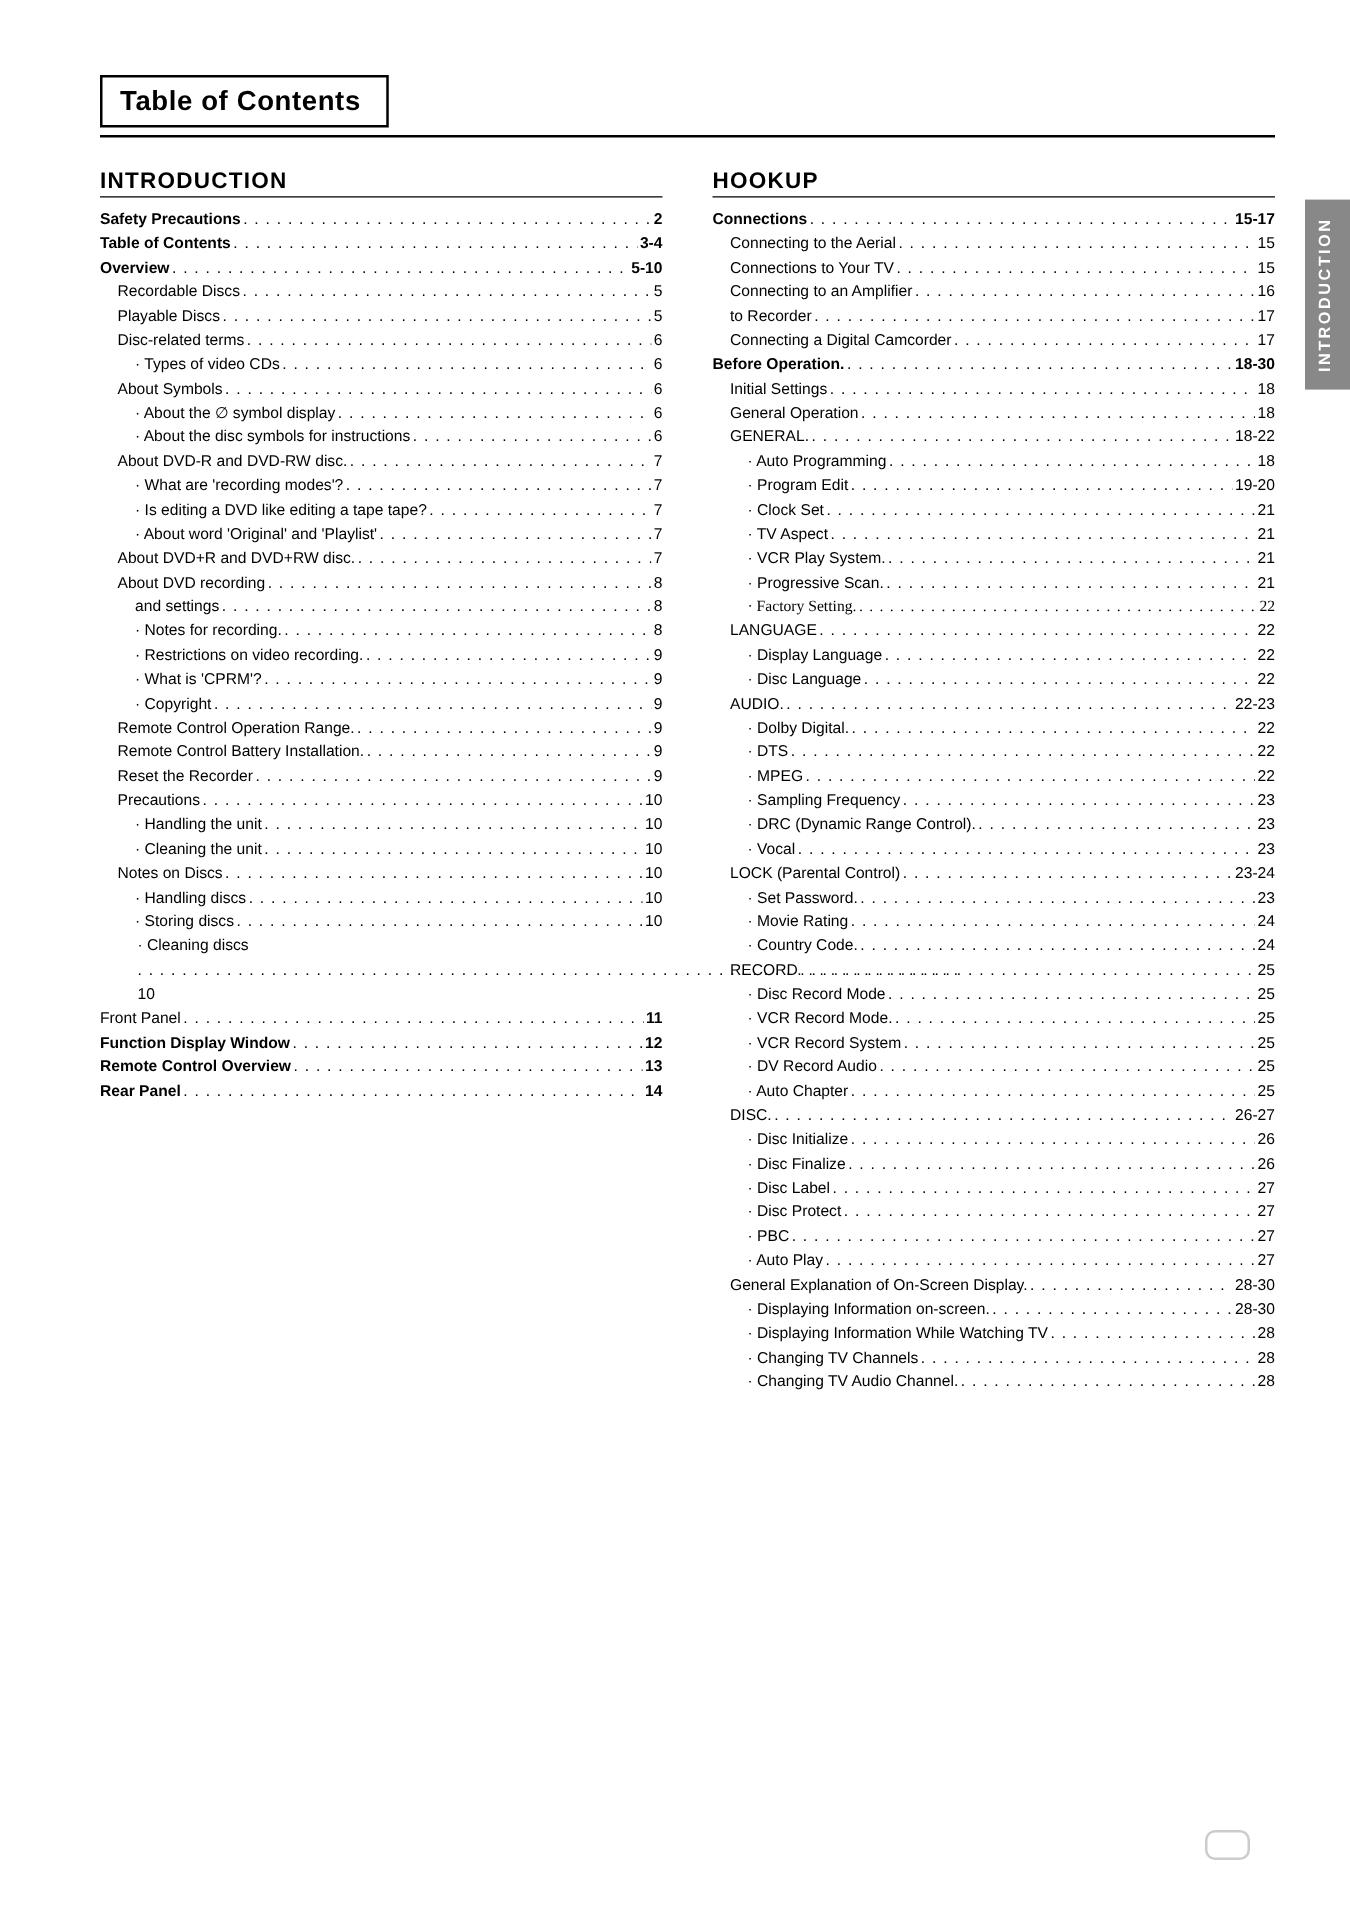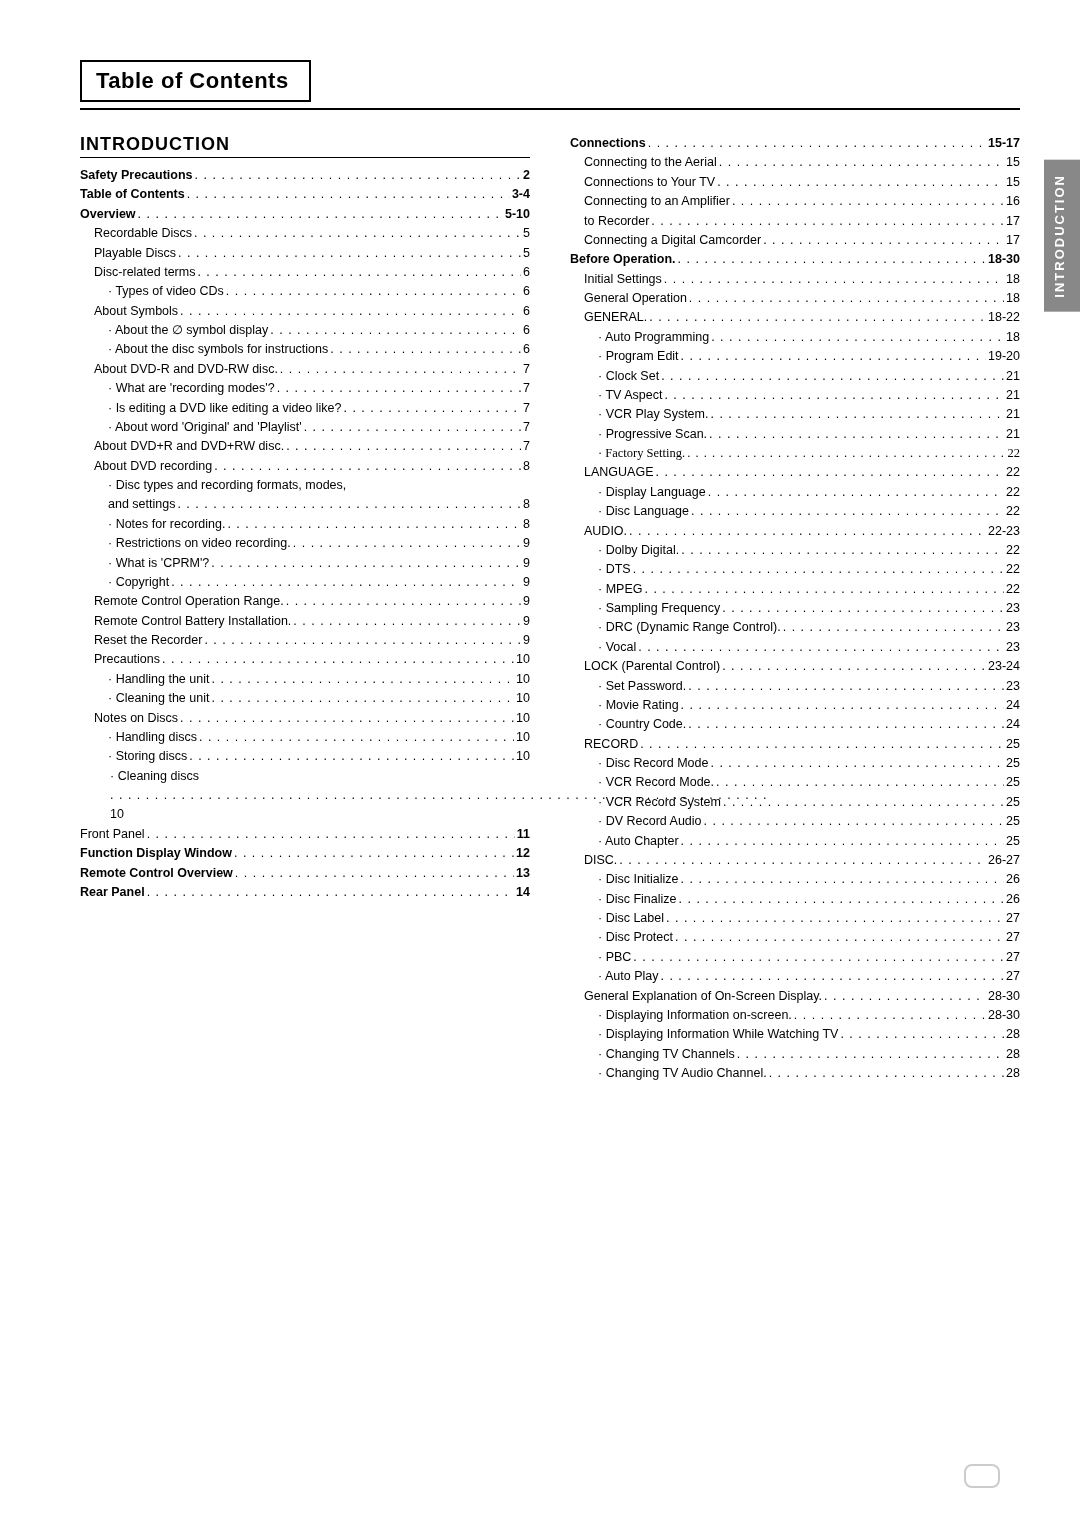--- a/index.html
+++ b/index.html
@@ -141,41 +141,38 @@
             <span style="white-space: nowrap;">About DVD-R and DVD-RW disc.</span>
             <span style="flex: 1 1 0%; overflow: hidden; white-space: nowrap; font-size: 12.5px; letter-spacing: 1px; margin: 0px 2px; color: rgb(0, 0, 0);"> . . . . . . . . . . . . . . . . . . . . . . . . . . . . . . . . . . . . . . . . . . . . . . . . . . . . . . . . . . . . . . . . . . . . . . . . . .</span>
             <span style="white-space: nowrap;">7</span>
           </div>
           <div style="display: flex; align-items: baseline; line-height: 1.55; font-size: 12.5px; padding-left: 28px;">
             <span style="white-space: nowrap;">· What are 'recording modes'?</span>
             <span style="flex: 1 1 0%; overflow: hidden; white-space: nowrap; font-size: 12.5px; letter-spacing: 1px; margin: 0px 2px; color: rgb(0, 0, 0);"> . . . . . . . . . . . . . . . . . . . . . . . . . . . . . . . . . . . . . . . . . . . . . . . . . . . . . . . . . . . . . . . . . . . . . . . . . .</span>
             <span style="white-space: nowrap;">7</span>
           </div>
           <div style="display: flex; align-items: baseline; line-height: 1.55; font-size: 12.5px; padding-left: 28px;">
-            <span style="white-space: nowrap;">· Is editing a DVD like editing a video like?</span>
+            <span style="white-space: nowrap;">· Is editing a DVD like editing a tape tape?</span>
             <span style="flex: 1 1 0%; overflow: hidden; white-space: nowrap; font-size: 12.5px; letter-spacing: 1px; margin: 0px 2px; color: rgb(0, 0, 0);"> . . . . . . . . . . . . . . . . . . . . . . . . . . . . . . . . . . . . . . . . . . . . . . . . . . . . . . . . . . . . . . . . . . . . . . . . . .</span>
             <span style="white-space: nowrap;">7</span>
           </div>
           <div style="display: flex; align-items: baseline; line-height: 1.55; font-size: 12.5px; padding-left: 28px;">
             <span style="white-space: nowrap;">· About word 'Original' and 'Playlist'</span>
             <span style="flex: 1 1 0%; overflow: hidden; white-space: nowrap; font-size: 12.5px; letter-spacing: 1px; margin: 0px 2px; color: rgb(0, 0, 0);"> . . . . . . . . . . . . . . . . . . . . . . . . . . . . . . . . . . . . . . . . . . . . . . . . . . . . . . . . . . . . . . . . . . . . . . . . . .</span>
             <span style="white-space: nowrap;">7</span>
           </div>
           <div style="display: flex; align-items: baseline; line-height: 1.55; font-size: 12.5px; padding-left: 14px;">
             <span style="white-space: nowrap;">About DVD+R and DVD+RW disc.</span>
             <span style="flex: 1 1 0%; overflow: hidden; white-space: nowrap; font-size: 12.5px; letter-spacing: 1px; margin: 0px 2px; color: rgb(0, 0, 0);"> . . . . . . . . . . . . . . . . . . . . . . . . . . . . . . . . . . . . . . . . . . . . . . . . . . . . . . . . . . . . . . . . . . . . . . . . . .</span>
             <span style="white-space: nowrap;">7</span>
           </div>
           <div style="display: flex; align-items: baseline; line-height: 1.55; font-size: 12.5px; padding-left: 14px;">
             <span style="white-space: nowrap;">About DVD recording</span>
             <span style="flex: 1 1 0%; overflow: hidden; white-space: nowrap; font-size: 12.5px; letter-spacing: 1px; margin: 0px 2px; color: rgb(0, 0, 0);"> . . . . . . . . . . . . . . . . . . . . . . . . . . . . . . . . . . . . . . . . . . . . . . . . . . . . . . . . . . . . . . . . . . . . . . . . . .</span>
             <span style="white-space: nowrap;">8</span>
-          </div>
-          <div style="display: flex; align-items: baseline; line-height: 1.55; font-size: 12.5px; padding-left: 28px;">
-            <span style="white-space: nowrap;">· Disc types and recording formats, modes,</span>
           </div>
           <div style="display: flex; align-items: baseline; line-height: 1.55; font-size: 12.5px; padding-left: 28px;">
             <span style="white-space: nowrap;">  and settings</span>
             <span style="flex: 1 1 0%; overflow: hidden; white-space: nowrap; font-size: 12.5px; letter-spacing: 1px; margin: 0px 2px; color: rgb(0, 0, 0);"> . . . . . . . . . . . . . . . . . . . . . . . . . . . . . . . . . . . . . . . . . . . . . . . . . . . . . . . . . . . . . . . . . . . . . . . . . .</span>
             <span style="white-space: nowrap;">8</span>
           </div>
           <div style="display: flex; align-items: flex-end; line-height: 1.55; font-size: 12.5px; padding-left: 28px;">
             <span style="white-space: nowrap;">· Notes for recording.</span>
             <span style="flex: 1 1 0%; overflow: hidden; white-space: nowrap; font-size: 12.5px; letter-spacing: 1px; margin: 0px 2px; color: rgb(0, 0, 0);"> . . . . . . . . . . . . . . . . . . . . . . . . . . . . . . . . . . . . . . . . . . . . . . . . . . . . . . . . . . . . . . . . . . . . . . . . . .</span>
             <span style="white-space: nowrap;">8</span>
@@ -262,20 +259,21 @@
           </div>
           <div style="display: flex; align-items: baseline; line-height: 1.55; font-size: 12.5px; padding-left: 0px;">
             <span style="white-space: nowrap; font-weight: bold;">Rear Panel</span>
             <span style="flex: 1 1 0%; overflow: hidden; white-space: nowrap; font-size: 12.5px; letter-spacing: 1px; margin: 0px 2px; color: rgb(0, 0, 0);"> . . . . . . . . . . . . . . . . . . . . . . . . . . . . . . . . . . . . . . . . . . . . . . . . . . . . . . . . . . . . . . . . . . . . . . . . . .</span>
             <span style="white-space: nowrap; font-weight: bold;">14</span>
           </div>
         </div>
     </div>
 
     <div class="col-right">
+      <div class="section-title">HOOKUP</div>
       <div id="hookup-entries">
           <div style="display: flex; align-items: baseline; line-height: 1.55; font-size: 12.5px; padding-left: 0px;">
             <span style="white-space: nowrap; font-weight: bold;">Connections</span>
             <span style="flex: 1 1 0%; overflow: hidden; white-space: nowrap; font-size: 12.5px; letter-spacing: 1px; margin: 0px 2px; color: rgb(0, 0, 0);"> . . . . . . . . . . . . . . . . . . . . . . . . . . . . . . . . . . . . . . . . . . . . . . . . . . . . . . . . . . . . . . . . . . . . . . . . . .</span>
             <span style="white-space: nowrap; font-weight: bold;">15-17</span>
           </div>
           <div style="display: flex; align-items: baseline; line-height: 1.55; font-size: 12.5px; padding-left: 14px;">
             <span style="white-space: nowrap;">Connecting to the Aerial</span>
             <span style="flex: 1 1 0%; overflow: hidden; white-space: nowrap; font-size: 12.5px; letter-spacing: 1px; margin: 0px 2px; color: rgb(0, 0, 0);"> . . . . . . . . . . . . . . . . . . . . . . . . . . . . . . . . . . . . . . . . . . . . . . . . . . . . . . . . . . . . . . . . . . . . . . . . . .</span>
             <span style="white-space: nowrap;">15</span>

